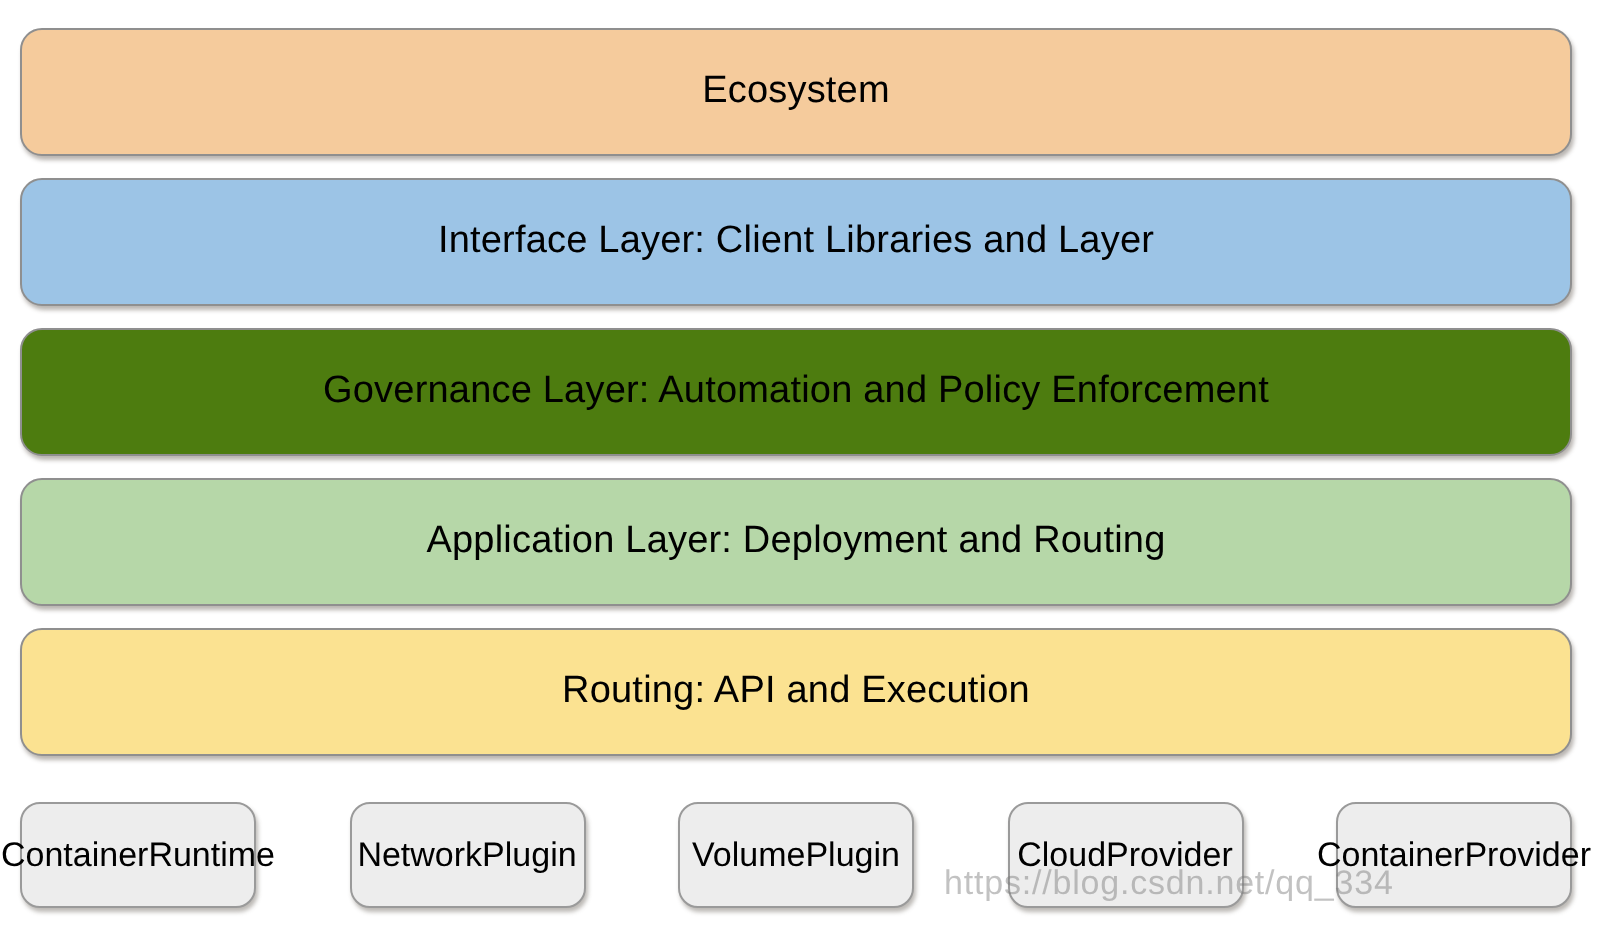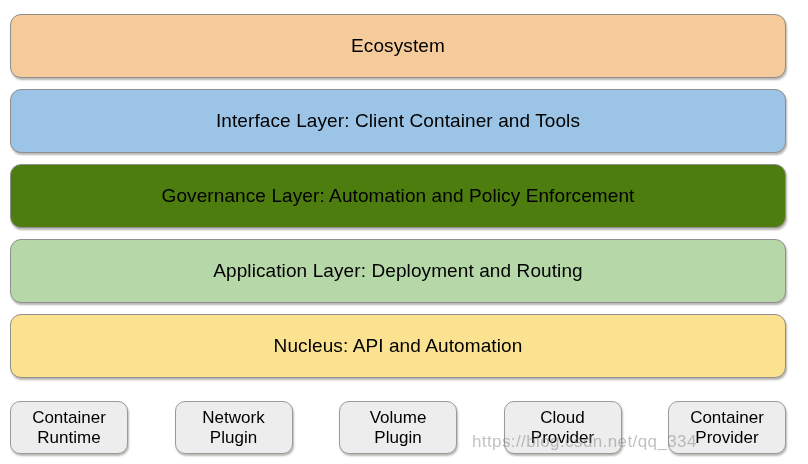--- a/index.html
+++ b/index.html
@@ -61,21 +61,21 @@
   }
 
   .component {
     box-sizing: border-box;
     width: 118px;
     height: 53px;
     background: #ededed;
     border: 1px solid #9a9a9a;
     border-radius: 10px;
     display: flex;
-    flex-direction: column;
+    flex-direction: row;
     align-items: center;
     justify-content: center;
     box-shadow: 1px 2px 2px rgba(80, 70, 60, 0.38);
   }
 
   .component-line {
     font-size: 17px;
     color: #000000;
     line-height: 1.15;
     text-align: center;
@@ -99,33 +99,33 @@
 
 <div id="diagram">
 
   <div class="layer-stack">
 
     <div class="layer" style="background:#F5CB9C;">
       <span class="layer-label">Ecosystem</span>
     </div>
 
     <div class="layer" style="background:#9CC4E6;">
-      <span class="layer-label">Interface Layer: Client Container and Tools</span>
+      <span class="layer-label">Interface Layer: Client Libraries and Layer</span>
     </div>
 
     <div class="layer" style="background:#4d7c0f;">
       <span class="layer-label">Governance Layer: Automation and Policy Enforcement</span>
     </div>
 
     <div class="layer" style="background:#B6D7A8;">
       <span class="layer-label">Application Layer: Deployment and Routing</span>
     </div>
 
     <div class="layer" style="background:#FBE291;">
-      <span class="layer-label">Nucleus: API and Automation</span>
+      <span class="layer-label">Routing: API and Execution</span>
     </div>
 
   </div>
 
   <div class="component-row">
 
     <div class="component">
       <span class="component-line">Container</span>
       <span class="component-line">Runtime</span>
     </div>

